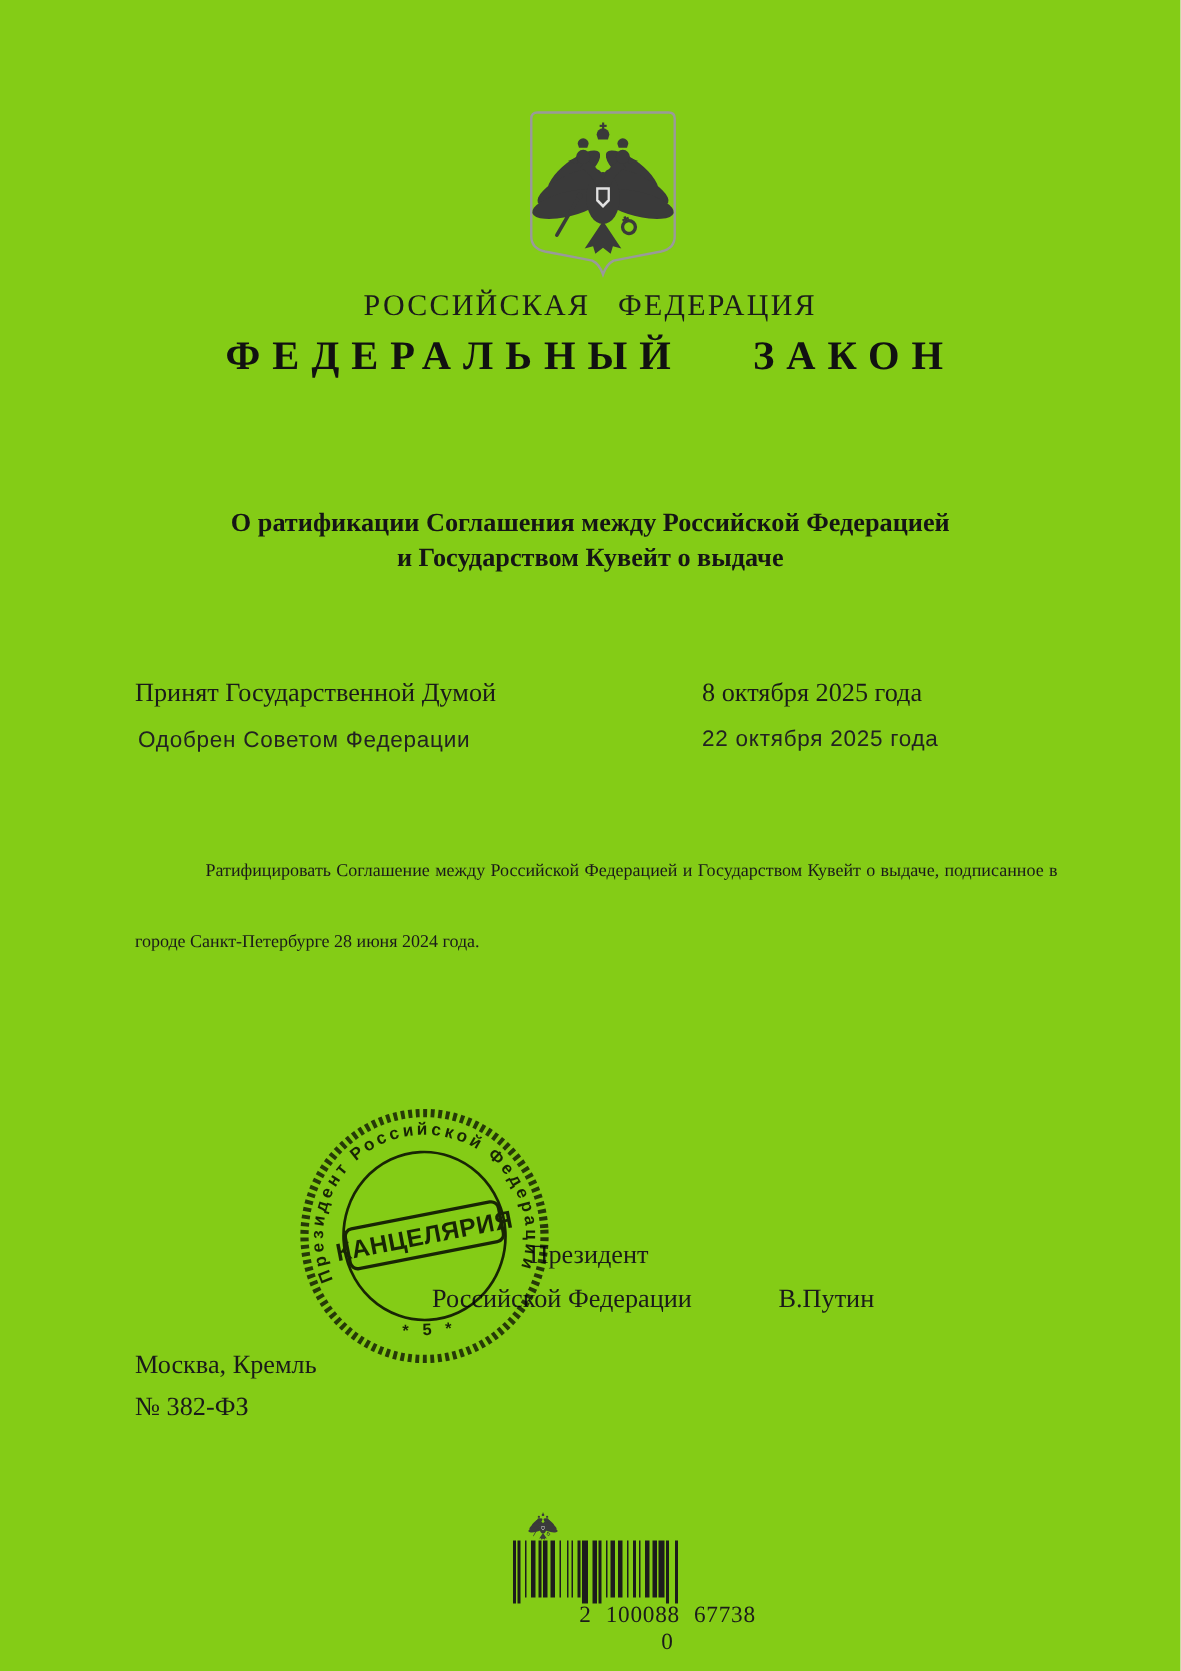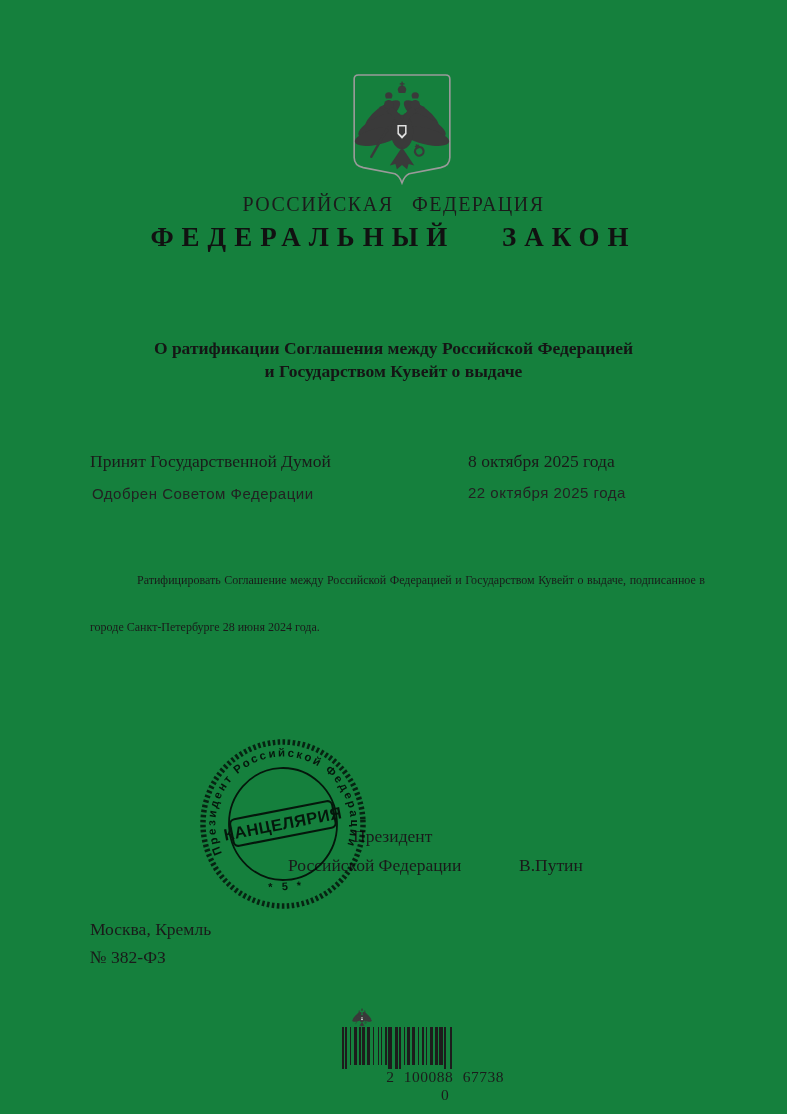--- a/index.html
+++ b/index.html
@@ -1,20 +1,20 @@
 <!DOCTYPE html>
 <html lang="ru"><head>
 <meta charset="utf-8">
 <style>
   html,body{margin:0;padding:0;background:#e8e8e8;}
   .page{
     position:relative;
     width:787px;height:1114px;
     margin:0 auto;
-    background:#15803d;
+    background:#84cc16;
     font-family:"Liberation Serif", serif;
     color:#161616;
     overflow:hidden;
   }
   .abs{position:absolute;}
 
   
   .coa{left:346px;top:72px;width:112px;height:116px;}
 
   
@@ -49,21 +49,21 @@
     font-size:12px;line-height:46.5px;
     text-align:justify;text-indent:47px;color:#1a1a1a;
   }
 
   
   .sig-title1{left:353px;top:826px;font-size:17.5px;color:#1a1a1a;}
   .sig-title2{left:288px;top:855px;font-size:17.5px;color:#1a1a1a;}
   .sig-name{left:519px;top:855px;font-size:17.5px;color:#1a1a1a;}
 
   
-  .place{left:90px;top:916px;font-size:17.5px;line-height:27.5px;color:#1a1a1a;}
+  .place{left:90px;top:896px;font-size:17.5px;line-height:27.5px;color:#1a1a1a;}
 
   
   .stamp{
     left:194px;top:735px;width:178px;height:178px;
     opacity:0.92;mix-blend-mode:multiply;
     transform:rotate(-3deg);
   }
 
   
   .barcode{left:338px;top:1008px;width:130px;height:90px;}

